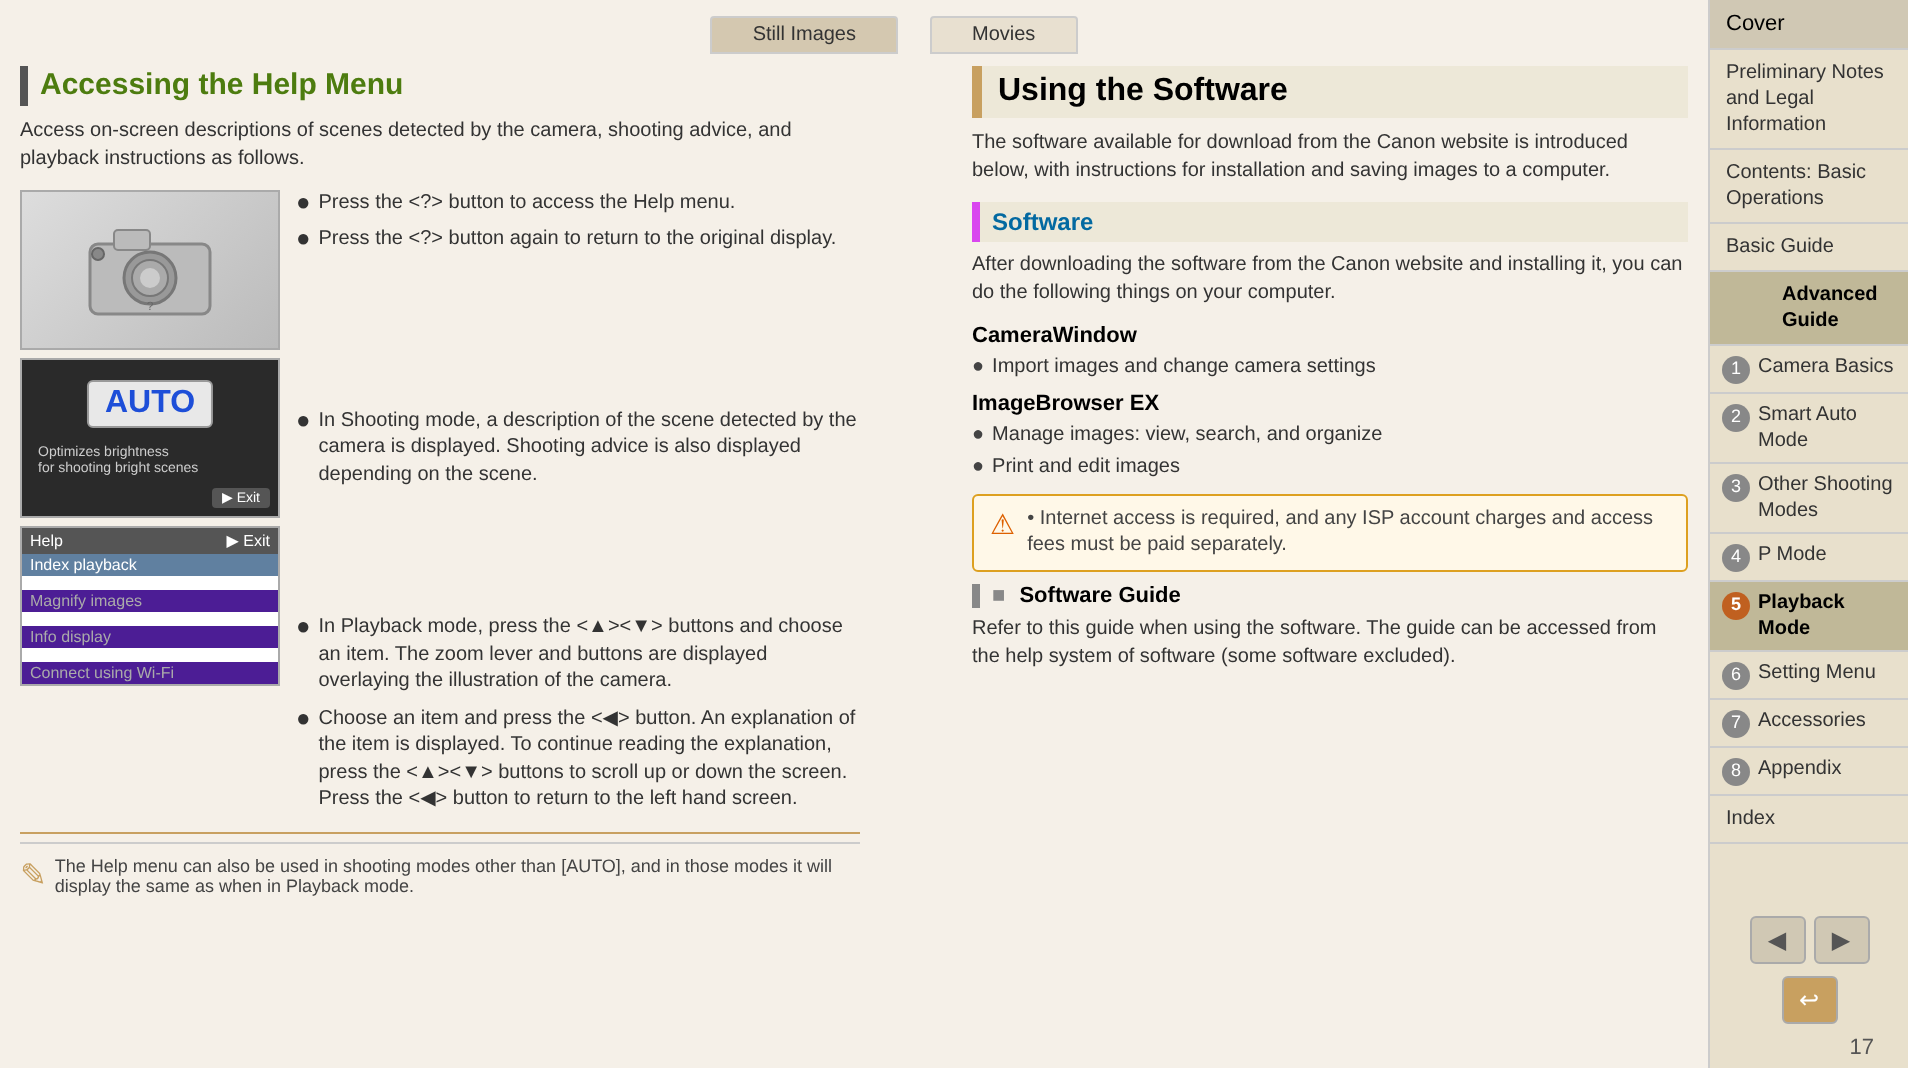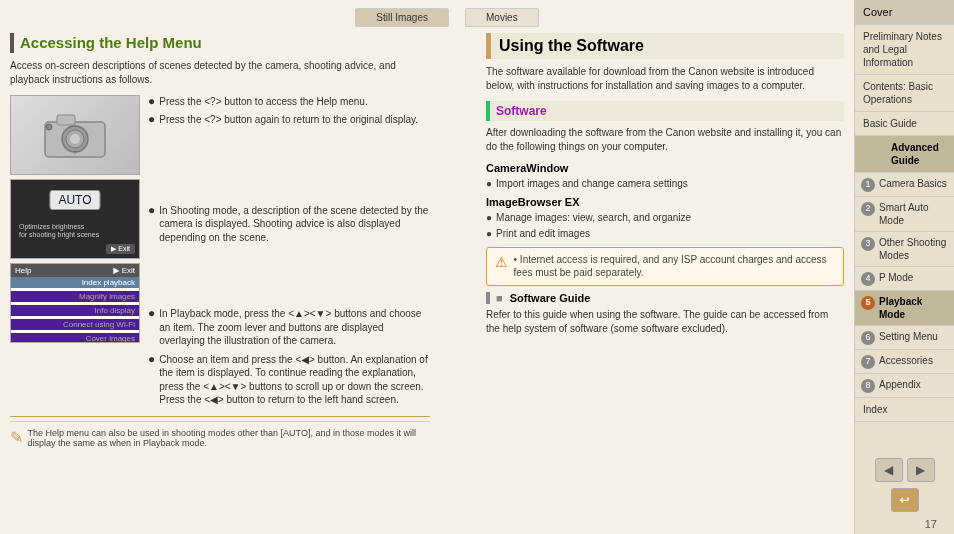--- a/index.html
+++ b/index.html
@@ -113,23 +113,23 @@
 
     .auto-label {
       position: absolute;
       top: 10px;
       left: 50%;
       transform: translateX(-50%);
       background: #e8e8e8;
       border: 1px solid #999;
       border-radius: 3px;
       padding: 2px 8px;
-      font-size: 12px;
-      font-weight: normal;
-      color: #0f172a;
+      font-size: 16px;
+      font-weight: bold;
+      color: #1d4ed8;
     }
     .auto-sub {
       position: absolute;
       bottom: 18px;
       left: 8px;
       font-size: 8px;
       color: #ddd;
       text-align: left;
     }
 
@@ -139,22 +139,21 @@
       color: #fff;
       font-size: 8px;
       padding: 2px 4px;
       display: flex;
       justify-content: space-between;
     }
     .help-item {
       font-size: 8px;
       color: #aaa;
       padding: 1px 4px;
-      border-bottom: 3px solid #ffffff;
-      text-align: right;
+      border-bottom: 7px solid #ffffff;
     }
     .help-item.selected {
       background: #6080a0;
       color: #fff;
     }
 
     
     .bullet-list {
       flex: 1;
       font-size: 10px;
@@ -210,22 +209,22 @@
     .right-desc {
       font-size: 10px;
       color: #333;
       margin-bottom: 8px;
       line-height: 1.4;
     }
 
     .sub-section-title {
       font-size: 12px;
       font-weight: bold;
-      color: #a21caf;
-      border-left: 4px solid #22c55e;
+      color: #0369a1;
+      border-left: 4px solid #d946ef;
       padding-left: 6px;
       margin-bottom: 5px;
       background: #ede8d8;
       padding: 3px 6px;
     }
 
     .sub-sub-title {
       font-size: 11px;
       font-weight: bold;
       color: #000;

